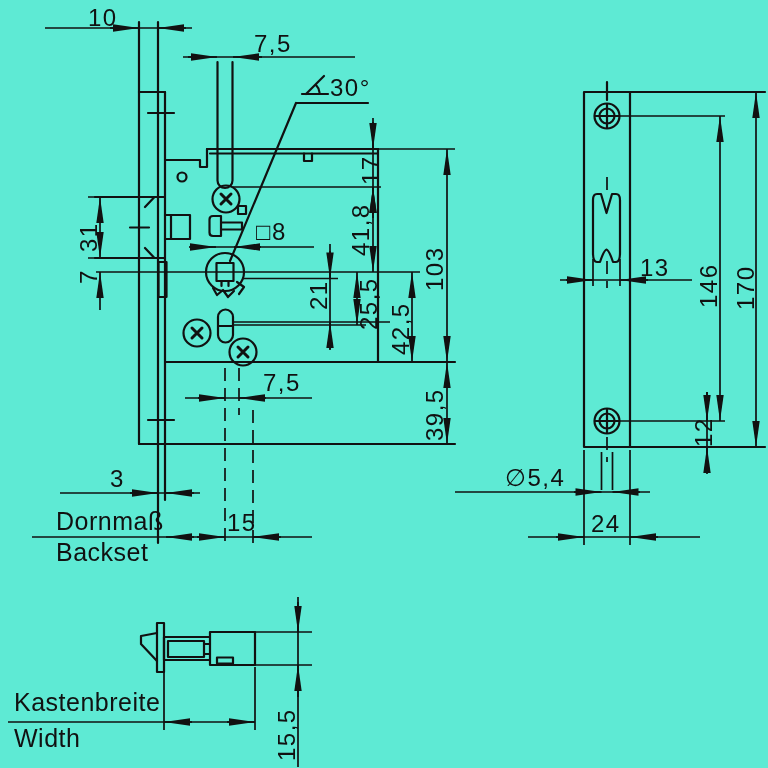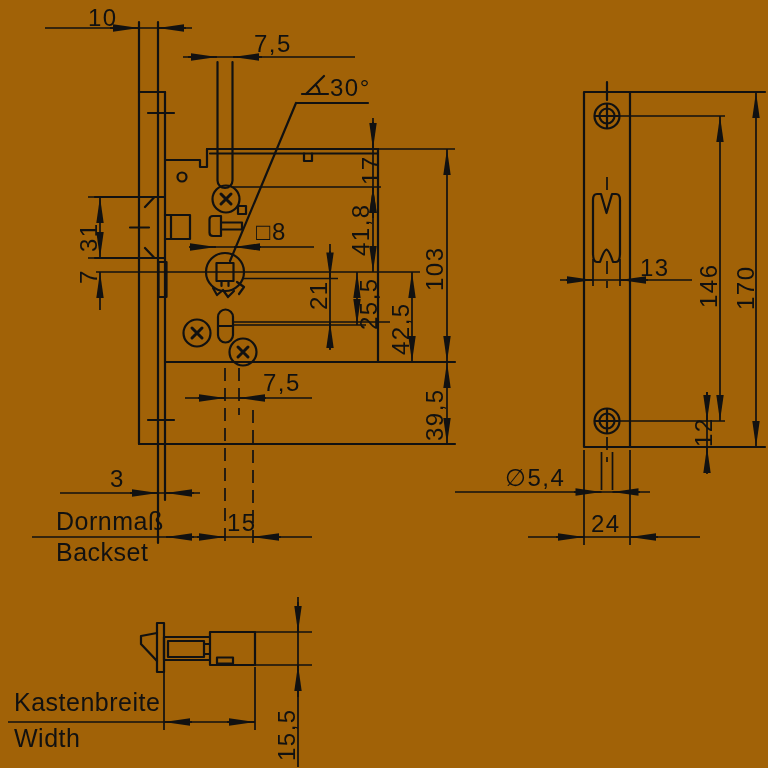--- a/index.html
+++ b/index.html
@@ -1,16 +1,16 @@
 <!DOCTYPE html>
 <html><head>
 <meta charset="utf-8">
 <style>
   html,body{margin:0;padding:0;background:#ffffff;}
-  .stage{width:768px;height:768px;position:relative;background:#a16207;}
+  .stage{width:768px;height:768px;position:relative;background:#5eead4;}
   svg{display:block;}
   .part{stroke:#111;stroke-width:2.2;fill:none;stroke-linecap:round;stroke-linejoin:round;}
   .thin{stroke:#111;stroke-width:1.7;fill:none;stroke-linecap:butt;}
   .dash{stroke:#111;stroke-width:1.7;fill:none;stroke-dasharray:13 7;}
   .xline{stroke:#111;stroke-width:3;fill:none;stroke-linecap:round;}
   text{font-family:"Liberation Sans","DejaVu Sans",sans-serif;fill:#111;}
   .t{font-size:24px;letter-spacing:1.5px;}
   .tl{font-size:25px;letter-spacing:0.5px;}
 </style>
 </head>

